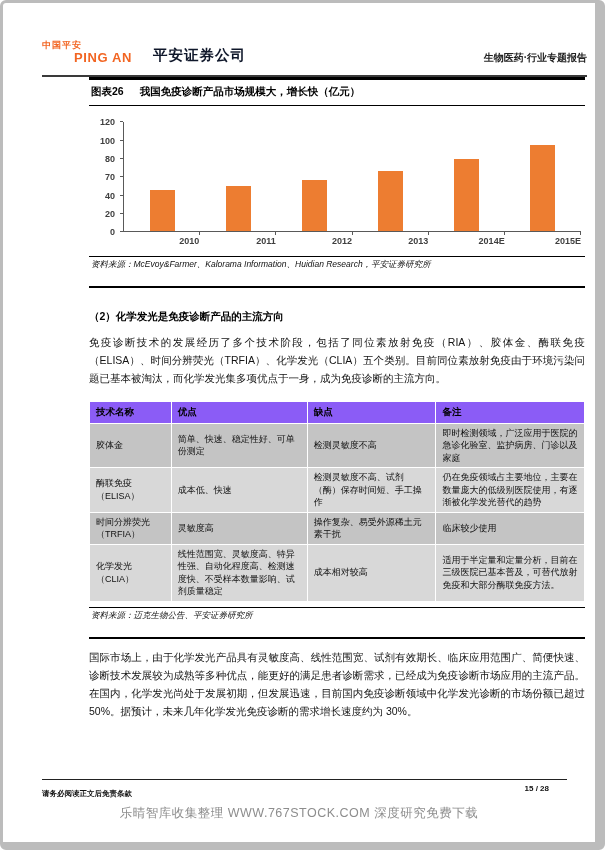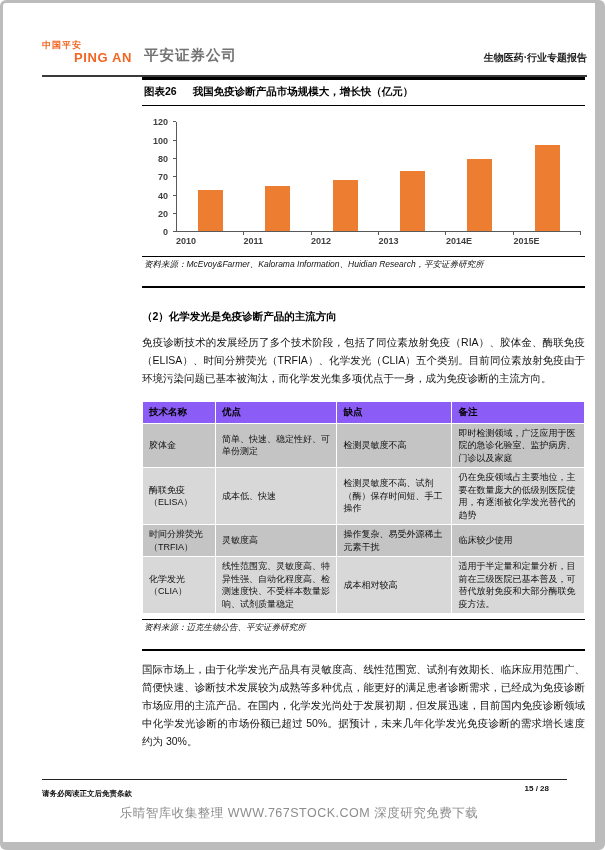--- a/index.html
+++ b/index.html
@@ -13,45 +13,45 @@
     border:3px solid #bcbcbc; border-right-width:10px; border-bottom-width:8px;
     border-radius:6px; overflow:hidden;
   }
   .content { position:relative; height:100%; padding:38px 8px 0 39px; }
 
   
   .header { display:flex; align-items:flex-end; border-bottom:2px solid #3a3a3a; padding-bottom:10px; }
   .logo-stack { color:#f26522; font-weight:bold; line-height:1.1; }
   .logo-cn { font-size:9px; letter-spacing:1px; }
   .logo-en { font-size:13px; letter-spacing:0.6px;margin-left:32px; }
-  .logo-company { font-size:14.5px; font-weight:bold; color:#737373; margin-left:12px; letter-spacing:1px; }
+  .logo-company { font-size:14.5px; font-weight:bold; color:#0f172a; margin-left:21px; letter-spacing:1px; }
   .report-type { margin-left:auto; font-size:10px; font-weight:bold; color:#222; }
 
   
-  .main { margin-left:100px; margin-right:2px; }
+  .main { margin-left:47px; margin-right:2px; }
 
   .fig-head { border-top:3px solid #000; border-bottom:1.5px solid #000;
     padding:5px 2px 6px; display:flex; gap:16px; font-size:10.5px; font-weight:bold; color:#000; }
   .fig-source { border-top:1.5px solid #000; border-bottom:2.5px solid #000;
     padding:2px 2px 15px; font-size:8.5px; font-style:italic; color:#111; }
 
   
   .chart { display:flex; margin:16px 4px 10px 0; }
   .yaxis { position:relative; width:34px; height:110px; flex:0 0 34px; }
   .ytick-label { position:absolute; right:8px; transform:translateY(50%);
     font-size:9px; font-weight:bold; color:#3f3f3f; }
   .ytick-mark { position:absolute; right:0; width:3px; height:1px; background:#595959; }
   .plotwrap { flex:1; }
   .plot { position:relative; height:110px; border-left:1px solid #595959;
     border-bottom:1px solid #595959; display:flex; align-items:flex-end; }
   .slot { flex:1; height:100%; position:relative; display:flex; justify-content:center; align-items:flex-end; }
   .bar { width:25px; }
   .xtick { position:absolute; right:0; bottom:-4px; width:1px; height:4px; background:#595959; }
   .xlabels { display:flex; padding-top:4px; }
-  .xlabel { flex:1; text-align:left; font-size:9px; font-weight:bold; color:#3f3f3f; }
+  .xlabel { flex:1; text-align:right; font-size:9px; font-weight:bold; color:#3f3f3f; }
 
   
   .section-heading { margin-top:22px; font-size:10.5px; font-weight:bold; color:#000; }
   .para { margin-top:9px; font-size:10.5px; line-height:18px; text-align:justify; color:#131313; }
 
   
   .fig27 { margin-top:14px; }
   table.tech { width:100%; border-collapse:collapse; table-layout:fixed;
     font-size:9px; line-height:12.5px; margin-top:0; }
   table.tech th { background:#8b5cf6; font-weight:bold; text-align:left;

